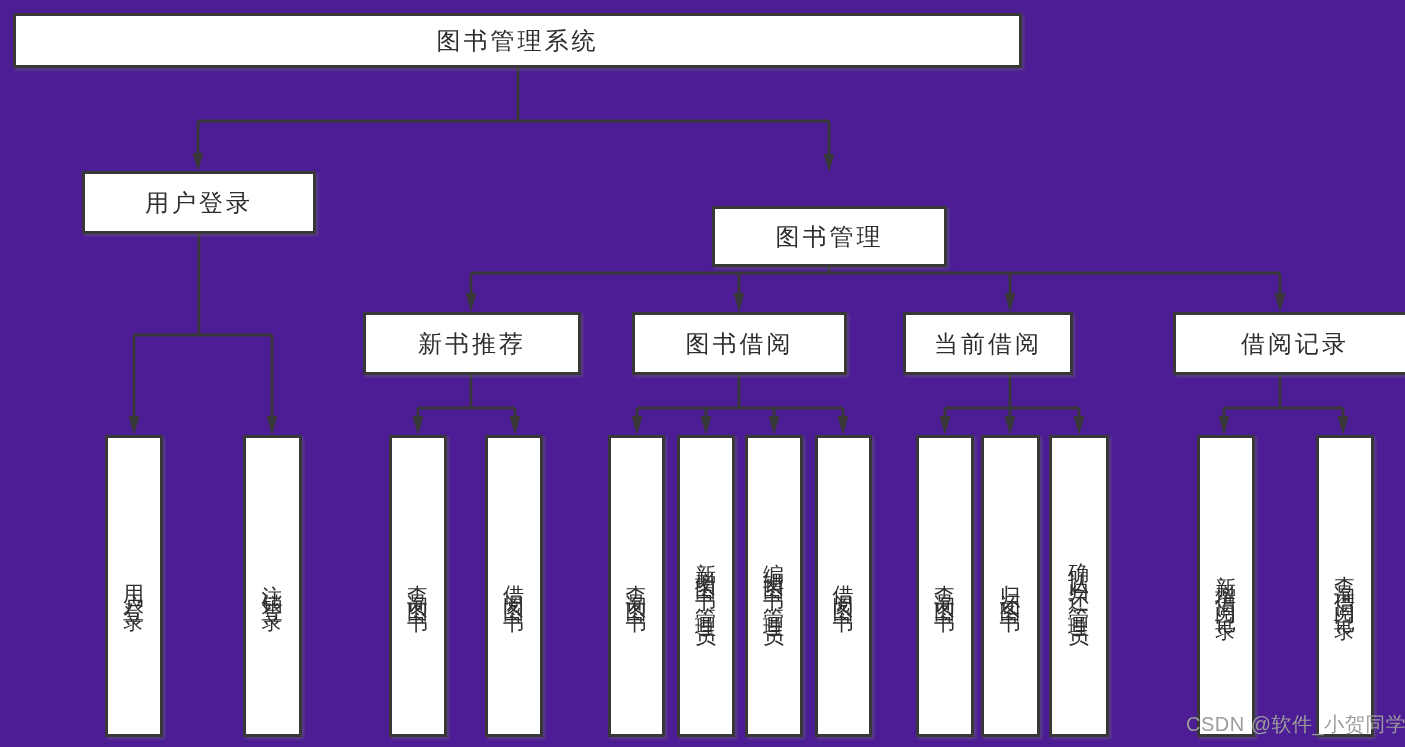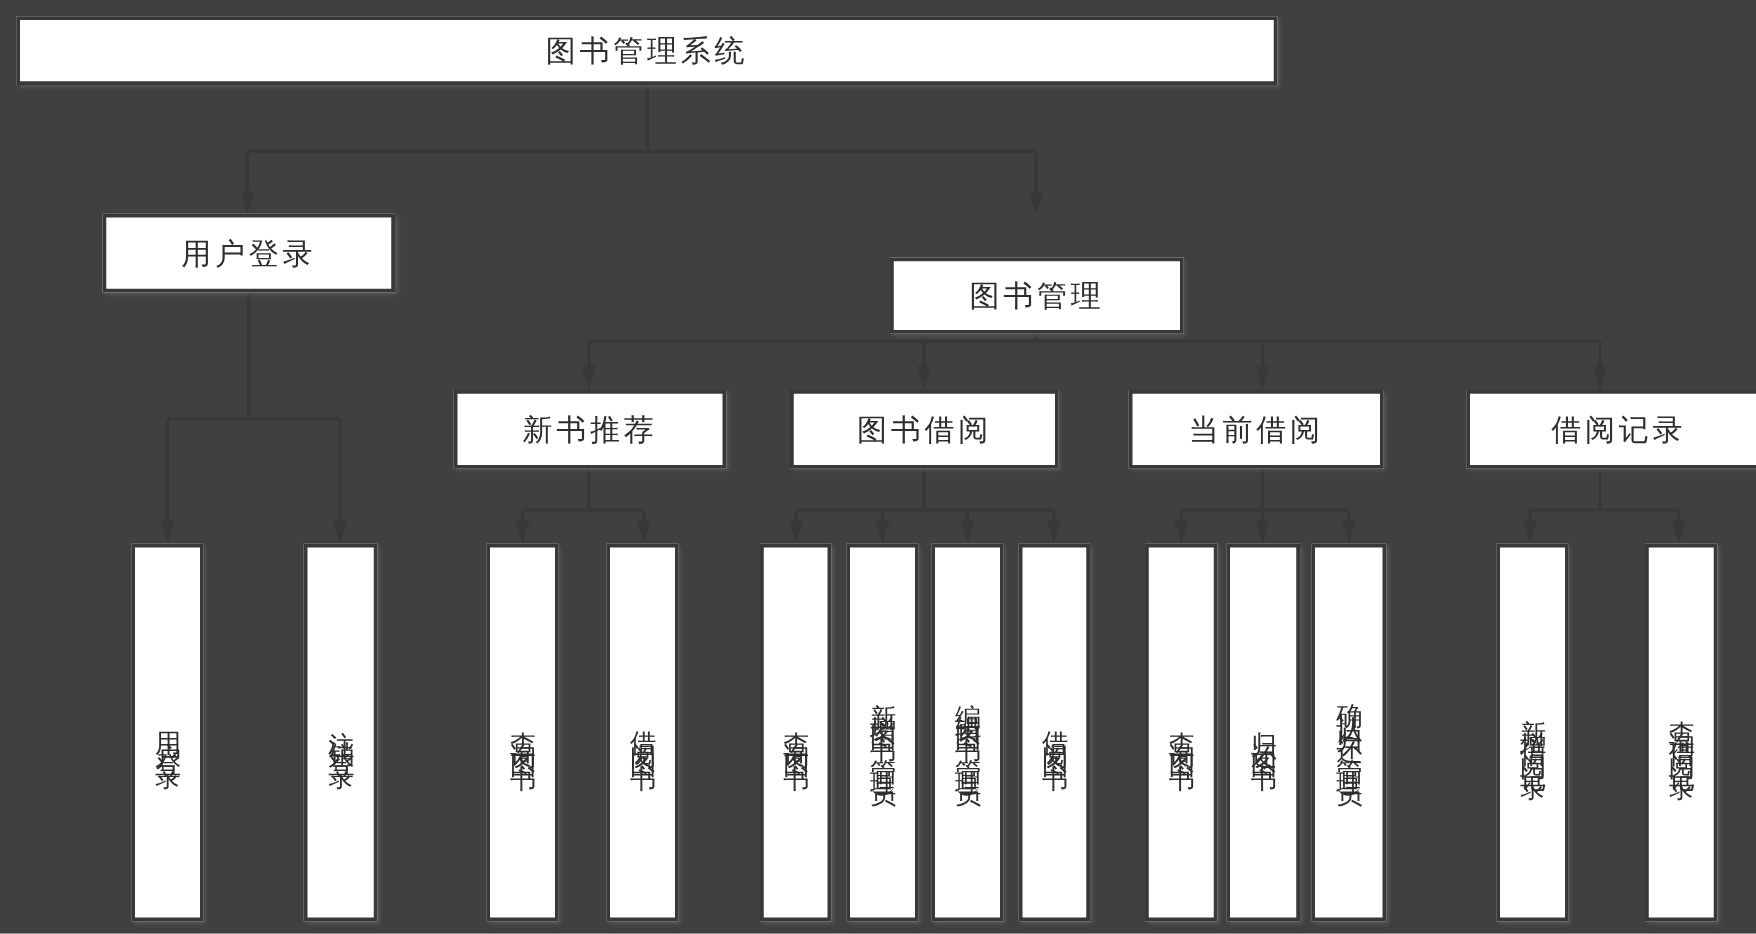--- a/index.html
+++ b/index.html
@@ -1,21 +1,21 @@
 <!DOCTYPE html>
 <html><head>
 <meta charset="utf-8">
 <style>
   html, body { margin: 0; padding: 0; background: #ffffff; }
   body { font-family: "Liberation Sans", "DejaVu Sans", sans-serif; }
   .canvas {
     position: relative;
     width: 1405px;
     height: 747px;
-    background: #404040;
+    background: #4c1d95;
     overflow: hidden;
   }
   .connectors {
     position: absolute;
     left: 0; top: 0;
     z-index: 1;
   }
   .node {
     position: absolute;
     box-sizing: border-box;
@@ -146,21 +146,21 @@
   <div class="node" style="left:712px; top:172px; width:235px; height:61px;margin-top:34px;">
     <span class="hlabel">图书管理</span>
   </div>
 
   <div class="node" style="left:632px; top:312px; width:215px; height:63px;">
     <span class="hlabel">图书借阅</span>
   </div>
   <div class="node" style="left:363px; top:312px; width:218px; height:63px;">
     <span class="hlabel">新书推荐</span>
   </div>
-  <div class="node" style="left:903px; top:312px; width:204px; height:63px;">
+  <div class="node" style="left:903px; top:312px; width:170px; height:63px;">
     <span class="hlabel">当前借阅</span>
   </div>
   <div class="node" style="left:1173px; top:312px; width:244px; height:63px;justify-content:center;">
     <span class="hlabel">借阅记录</span>
   </div>
 
   <div class="node" style="left:105px; top:435px; width:58px; height:302px;">
     <span class="vlabel">用户登录</span>
   </div>
   <div class="node" style="left:243px; top:435px; width:59px; height:302px;">
@@ -193,14 +193,15 @@
   <div class="node" style="left:1049px; top:435px; width:60px; height:302px;">
     <span class="vlabel">确认归还（管理员）</span>
   </div>
   <div class="node" style="left:1197px; top:435px; width:58px; height:302px;">
     <span class="vlabel">新增借阅记录</span>
   </div>
   <div class="node" style="left:1316px; top:435px; width:58px; height:302px;">
     <span class="vlabel">查询借阅记录</span>
   </div>
 
+  <div class="watermark">CSDN @软件_小贺同学</div>
 
 </div>
 
 </body></html>

